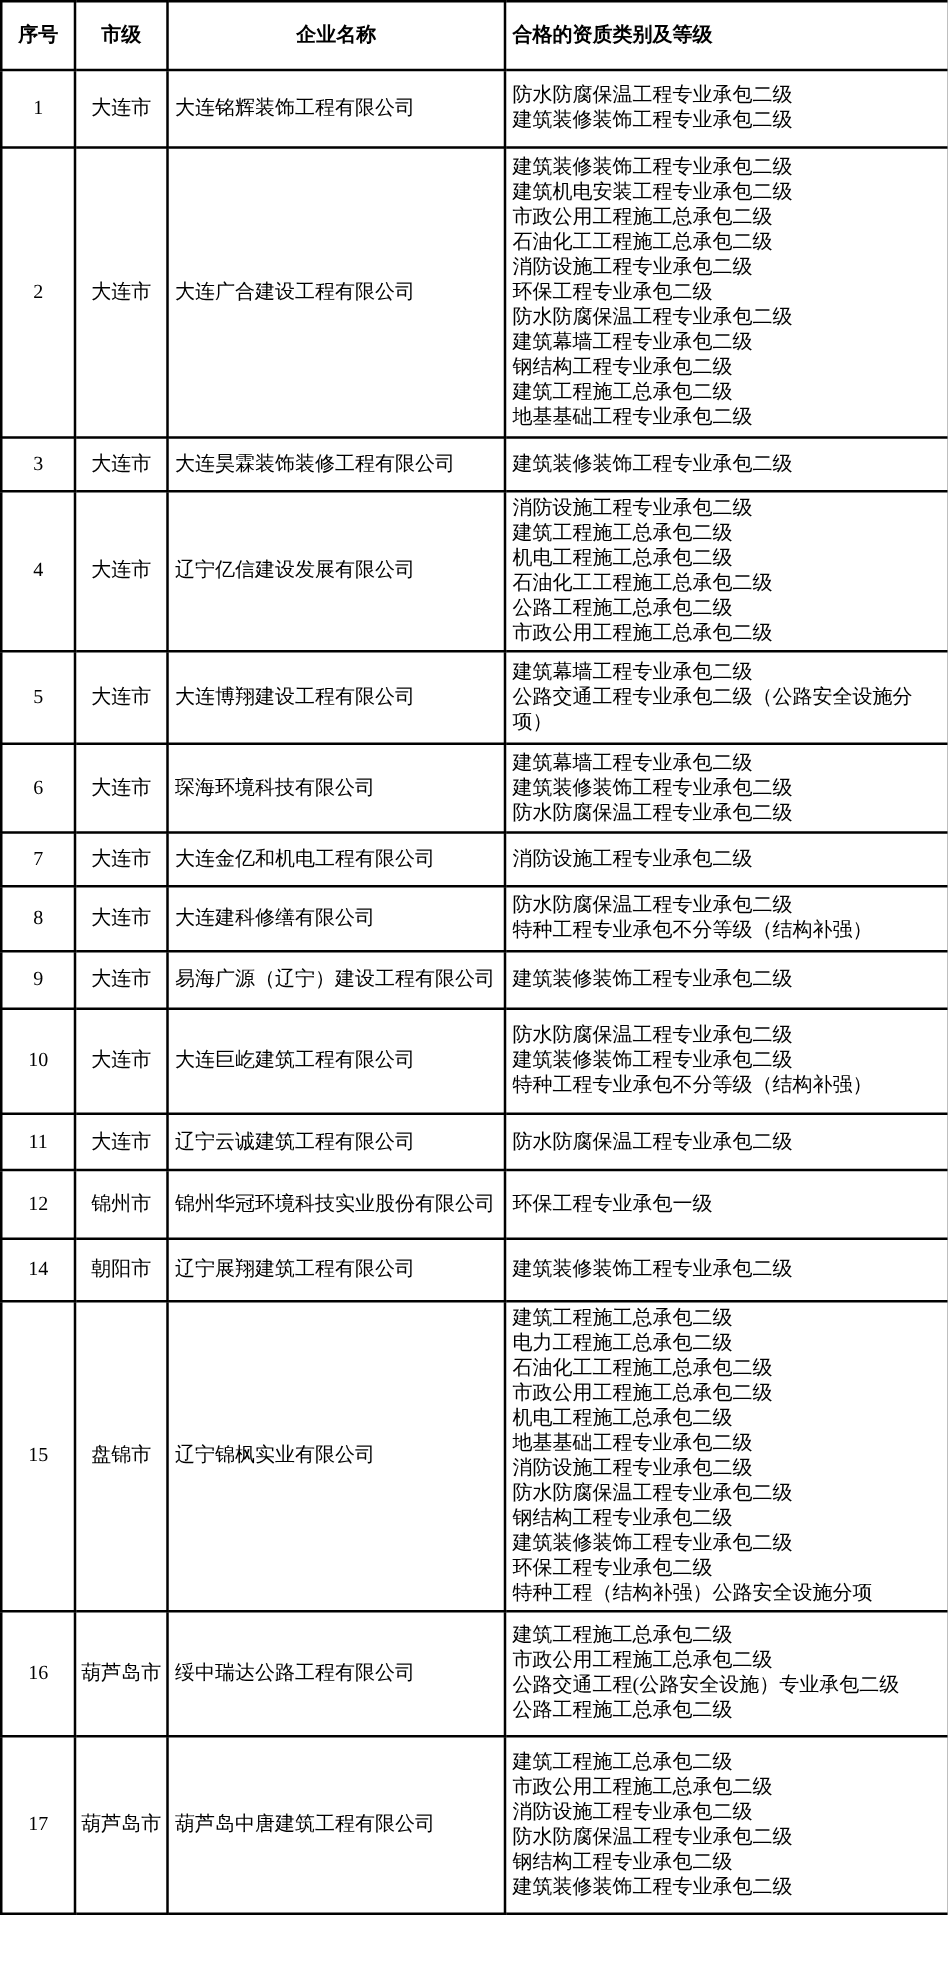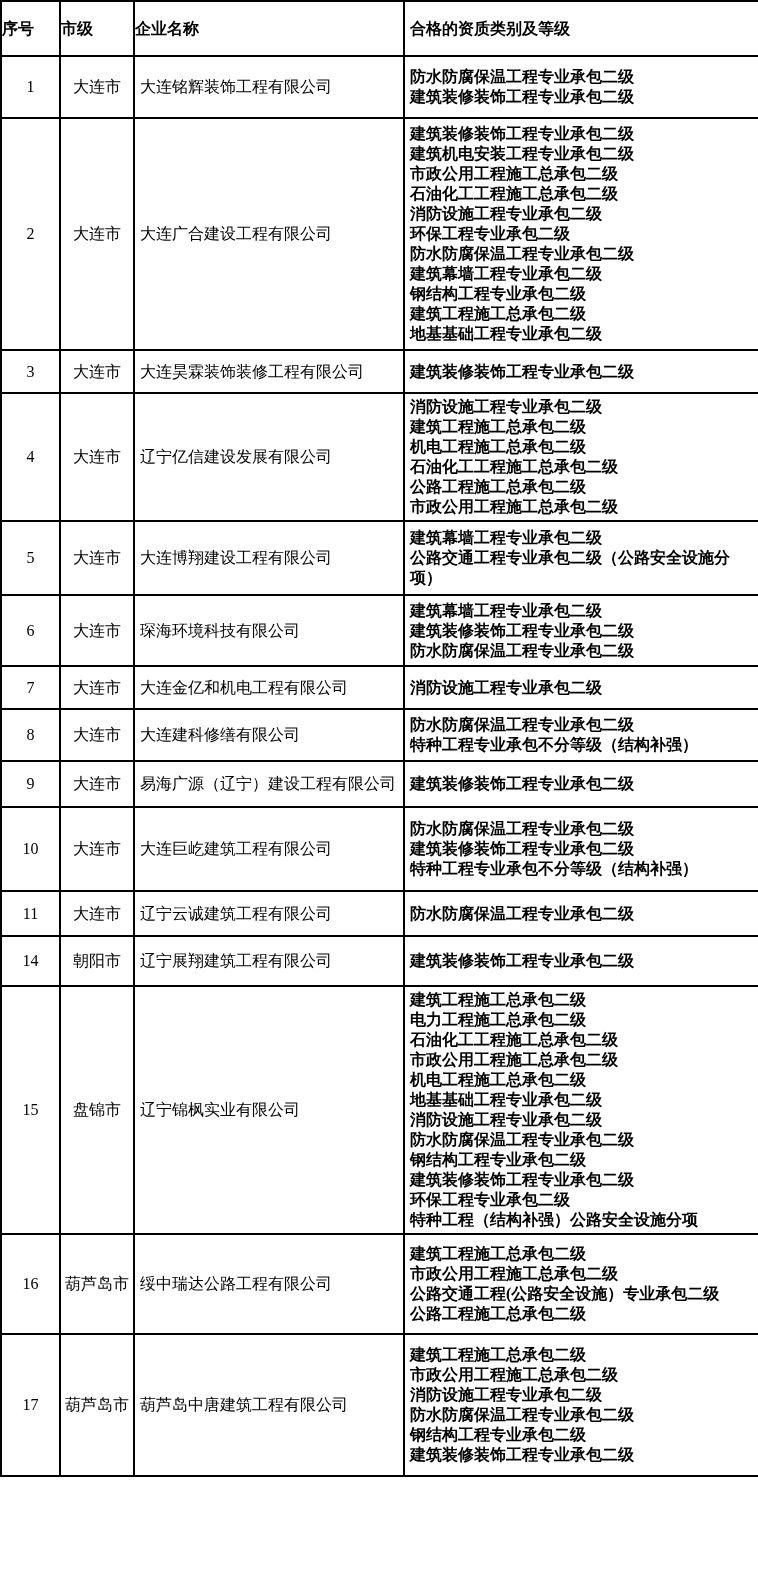--- a/index.html
+++ b/index.html
@@ -23,42 +23,41 @@
     border: 2px solid #000000;
     font-size: 16px;
     line-height: 20px;
     vertical-align: middle;
     overflow: hidden;
     word-break: normal;
   }
   .qual-table th {
     font-weight: bold;
     height: 53px;
-    text-align: left;
+    text-align: center;
     padding: 0;
   }
   .qual-table th.left-align {
     text-align: left;
     padding-left: 5px;
   }
   td.serial-cell,
   td.city-cell {
     text-align: center;
     padding: 0 2px;
   }
   td.company-cell {
     text-align: left;
     padding: 0 2px 0 5px;
     position: relative;
     border-radius: 21px;
   }
   td.quals-cell {
     text-align: left;
     padding: 3px 4px 3px 5px;
-    font-weight: bold;
   }
   .note-marker {
     position: absolute;
     top: 0;
     left: 0;
     width: 8px;
     height: 8px;
     clip-path: polygon(0 0, 100% 0, 0 100%);
   }
   .qual-line {
@@ -187,20 +186,28 @@
         </td>
   </tr>
       <tr style="height: 45px;">
     <td class="serial-cell">11</td>
     <td class="city-cell">大连市</td>
     <td class="company-cell"><span>辽宁云诚建筑工程有限公司</span></td>
     <td class="quals-cell">
           <div class="qual-line">防水防腐保温工程专业承包二级</div>
         </td>
   </tr>
+      <tr style="height: 55px;">
+    <td class="serial-cell">12</td>
+    <td class="city-cell">锦州市</td>
+    <td class="company-cell"><span>锦州华冠环境科技实业股份有限公司</span></td>
+    <td class="quals-cell">
+          <div class="qual-line">环保工程专业承包一级</div>
+        </td>
+  </tr>
       <tr style="height: 50px; margin-top: 40px;">
     <td class="serial-cell">14</td>
     <td class="city-cell">朝阳市</td>
     <td class="company-cell"><span>辽宁展翔建筑工程有限公司</span></td>
     <td class="quals-cell">
           <div class="qual-line">建筑装修装饰工程专业承包二级</div>
         </td>
   </tr>
       <tr style="height: 247px;">
     <td class="serial-cell">15</td>

